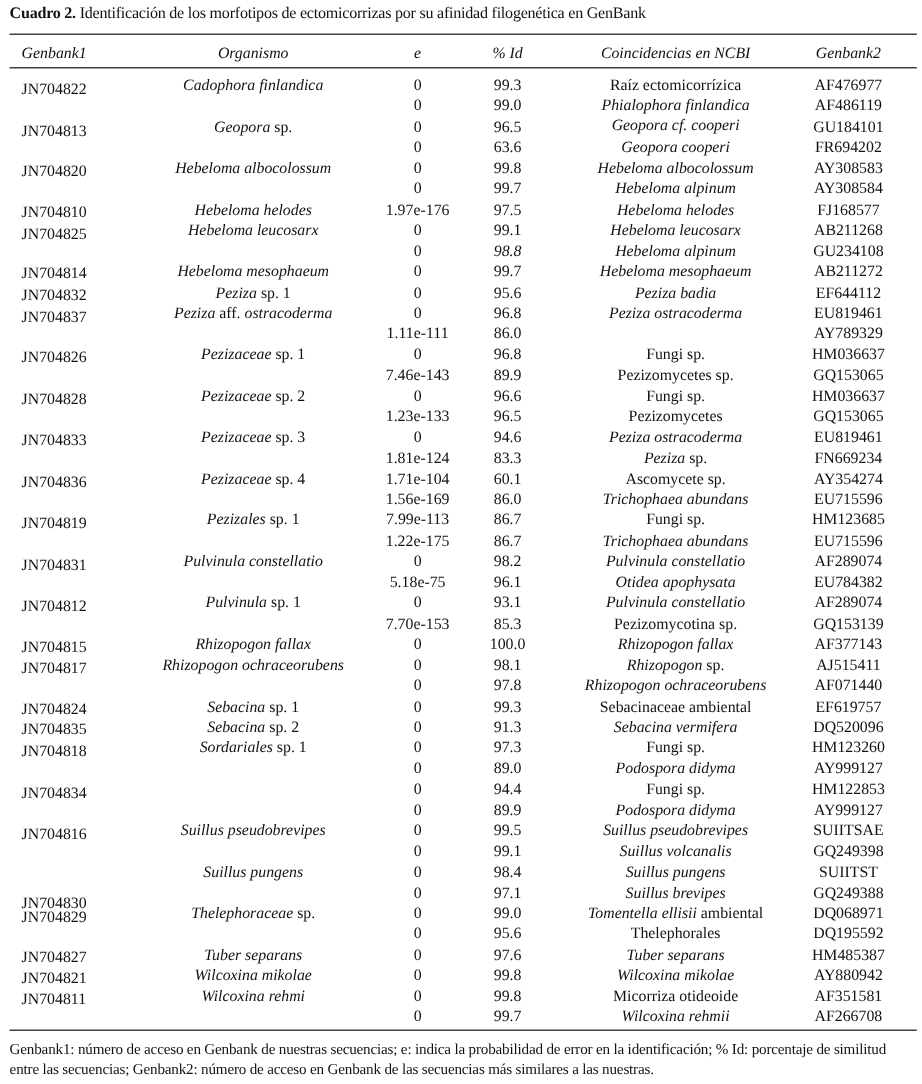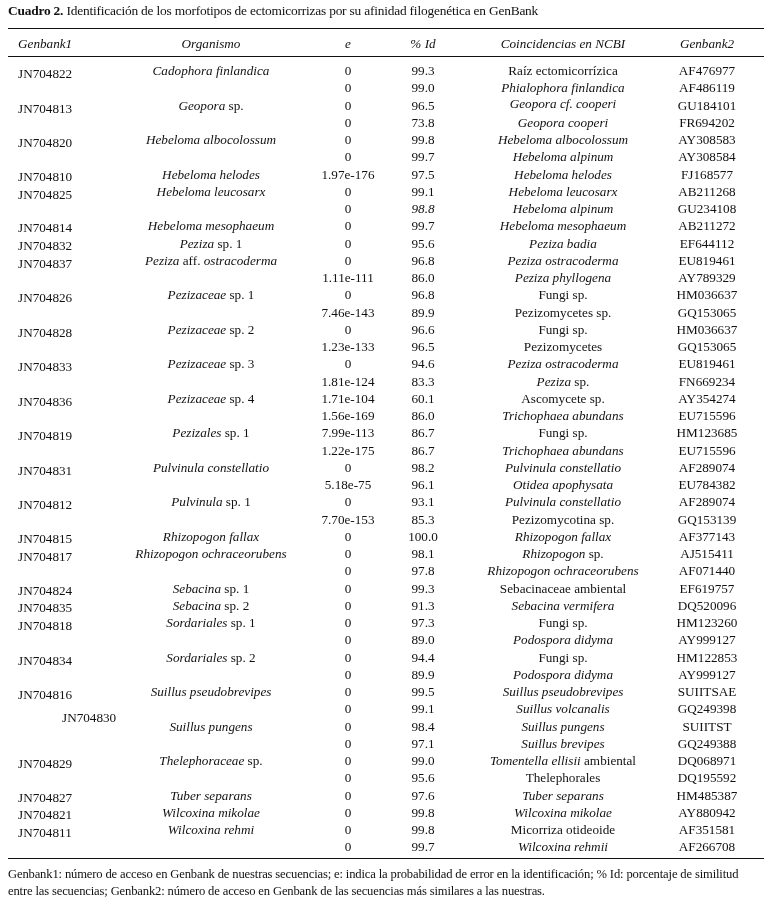--- a/index.html
+++ b/index.html
@@ -50,21 +50,21 @@
     <div class="cell c-pid" style="top: 80.25px;">99.0</div>
     <div class="cell c-hit" style="top: 80.25px;"><i>Phialophora finlandica</i></div>
     <div class="cell c-gb" style="top: 80.25px;">AF486119</div>
     <div class="cell c-id" style="top: 100.5px;">JN704813</div>
     <div class="cell c-org" style="top: 97.5px;"><i>Geopora</i><span> sp.</span></div>
     <div class="cell c-e" style="top: 97.5px;">0</div>
     <div class="cell c-pid" style="top: 97.5px;">96.5</div>
     <div class="cell c-hit" style="top: 96px;"><i>Geopora cf. cooperi</i></div>
     <div class="cell c-gb" style="top: 97.5px;">GU184101</div>
     <div class="cell c-e" style="top: 114.75px;">0</div>
-    <div class="cell c-pid" style="top: 114.75px;">73.8</div>
+    <div class="cell c-pid" style="top: 114.75px;">63.6</div>
     <div class="cell c-hit" style="top: 114.75px;"><i>Geopora cooperi</i></div>
     <div class="cell c-gb" style="top: 114.75px;">FR694202</div>
     <div class="cell c-id" style="top: 135px;">JN704820</div>
     <div class="cell c-org" style="top: 132px;"><i>Hebeloma albocolossum</i></div>
     <div class="cell c-e" style="top: 132px;">0</div>
     <div class="cell c-pid" style="top: 132px;">99.8</div>
     <div class="cell c-hit" style="top: 132px;"><i>Hebeloma albocolossum</i></div>
     <div class="cell c-gb" style="top: 132px;">AY308583</div>
     <div class="cell c-e" style="top: 149.25px;">0</div>
     <div class="cell c-pid" style="top: 149.25px;">99.7</div>
@@ -99,21 +99,20 @@
     <div class="cell c-hit" style="top: 235.5px;"><i>Peziza badia</i></div>
     <div class="cell c-gb" style="top: 235.5px;">EF644112</div>
     <div class="cell c-id" style="top: 255.75px;">JN704837</div>
     <div class="cell c-org" style="top: 252.75px;"><i>Peziza</i><span> aff. </span><i>ostracoderma</i></div>
     <div class="cell c-e" style="top: 252.75px;">0</div>
     <div class="cell c-pid" style="top: 252.75px;">96.8</div>
     <div class="cell c-hit" style="top: 252.75px;"><i>Peziza ostracoderma</i></div>
     <div class="cell c-gb" style="top: 252.75px;">EU819461</div>
     <div class="cell c-e" style="top: 270px;">1.11e-111</div>
     <div class="cell c-pid" style="top: 270px;">86.0</div>
-    <div class="cell c-hit" style="top: 270px;"><i>Peziza phyllogena</i></div>
     <div class="cell c-gb" style="top: 270px;">AY789329</div>
     <div class="cell c-id" style="top: 290.25px;">JN704826</div>
     <div class="cell c-org" style="top: 287.25px;"><i>Pezizaceae</i><span> sp. 1</span></div>
     <div class="cell c-e" style="top: 287.25px;">0</div>
     <div class="cell c-pid" style="top: 287.25px;">96.8</div>
     <div class="cell c-hit" style="top: 287.25px;"><span>Fungi sp.</span></div>
     <div class="cell c-gb" style="top: 287.25px;">HM036637</div>
     <div class="cell c-e" style="top: 304.5px;">7.46e-143</div>
     <div class="cell c-pid" style="top: 304.5px;">89.9</div>
     <div class="cell c-hit" style="top: 304.5px;"><span>Pezizomycetes sp.</span></div>
@@ -210,40 +209,39 @@
     <div class="cell c-org" style="top: 615px;"><i>Sordariales</i><span> sp. 1</span></div>
     <div class="cell c-e" style="top: 615px;">0</div>
     <div class="cell c-pid" style="top: 615px;">97.3</div>
     <div class="cell c-hit" style="top: 615px;"><span>Fungi sp.</span></div>
     <div class="cell c-gb" style="top: 615px;">HM123260</div>
     <div class="cell c-e" style="top: 632.25px;">0</div>
     <div class="cell c-pid" style="top: 632.25px;">89.0</div>
     <div class="cell c-hit" style="top: 632.25px;"><i>Podospora didyma</i></div>
     <div class="cell c-gb" style="top: 632.25px;">AY999127</div>
     <div class="cell c-id" style="top: 652.5px;">JN704834</div>
-    <div class="cell c-org" style="top: 649.5px;"><i>Sordariales</i><span> sp. 2</span></div>
     <div class="cell c-e" style="top: 649.5px;">0</div>
     <div class="cell c-pid" style="top: 649.5px;">94.4</div>
     <div class="cell c-hit" style="top: 649.5px;"><span>Fungi sp.</span></div>
     <div class="cell c-gb" style="top: 649.5px;">HM122853</div>
     <div class="cell c-e" style="top: 666.75px;">0</div>
     <div class="cell c-pid" style="top: 666.75px;">89.9</div>
     <div class="cell c-hit" style="top: 666.75px;"><i>Podospora didyma</i></div>
     <div class="cell c-gb" style="top: 666.75px;">AY999127</div>
     <div class="cell c-id" style="top: 687px;">JN704816</div>
     <div class="cell c-org" style="top: 684px;"><i>Suillus pseudobrevipes</i></div>
     <div class="cell c-e" style="top: 684px;">0</div>
     <div class="cell c-pid" style="top: 684px;">99.5</div>
     <div class="cell c-hit" style="top: 684px;"><i>Suillus pseudobrevipes</i></div>
     <div class="cell c-gb" style="top: 684px;">SUIITSAE</div>
     <div class="cell c-e" style="top: 701.25px;">0</div>
     <div class="cell c-pid" style="top: 701.25px;">99.1</div>
     <div class="cell c-hit" style="top: 701.25px;"><i>Suillus volcanalis</i></div>
     <div class="cell c-gb" style="top: 701.25px;">GQ249398</div>
-    <div class="cell c-id" style="top: 710px; margin-left: 44px;">JN704830</div>
+    <div class="cell c-id" style="top: 745px;">JN704830</div>
     <div class="cell c-org" style="top: 718.5px;"><i>Suillus pungens</i></div>
     <div class="cell c-e" style="top: 718.5px;">0</div>
     <div class="cell c-pid" style="top: 718.5px;">98.4</div>
     <div class="cell c-hit" style="top: 718.5px;"><i>Suillus pungens</i></div>
     <div class="cell c-gb" style="top: 718.5px;">SUIITST</div>
     <div class="cell c-e" style="top: 735.75px;">0</div>
     <div class="cell c-pid" style="top: 735.75px;">97.1</div>
     <div class="cell c-hit" style="top: 735.75px;"><i>Suillus brevipes</i></div>
     <div class="cell c-gb" style="top: 735.75px;">GQ249388</div>
     <div class="cell c-id" style="top: 756px;">JN704829</div>

